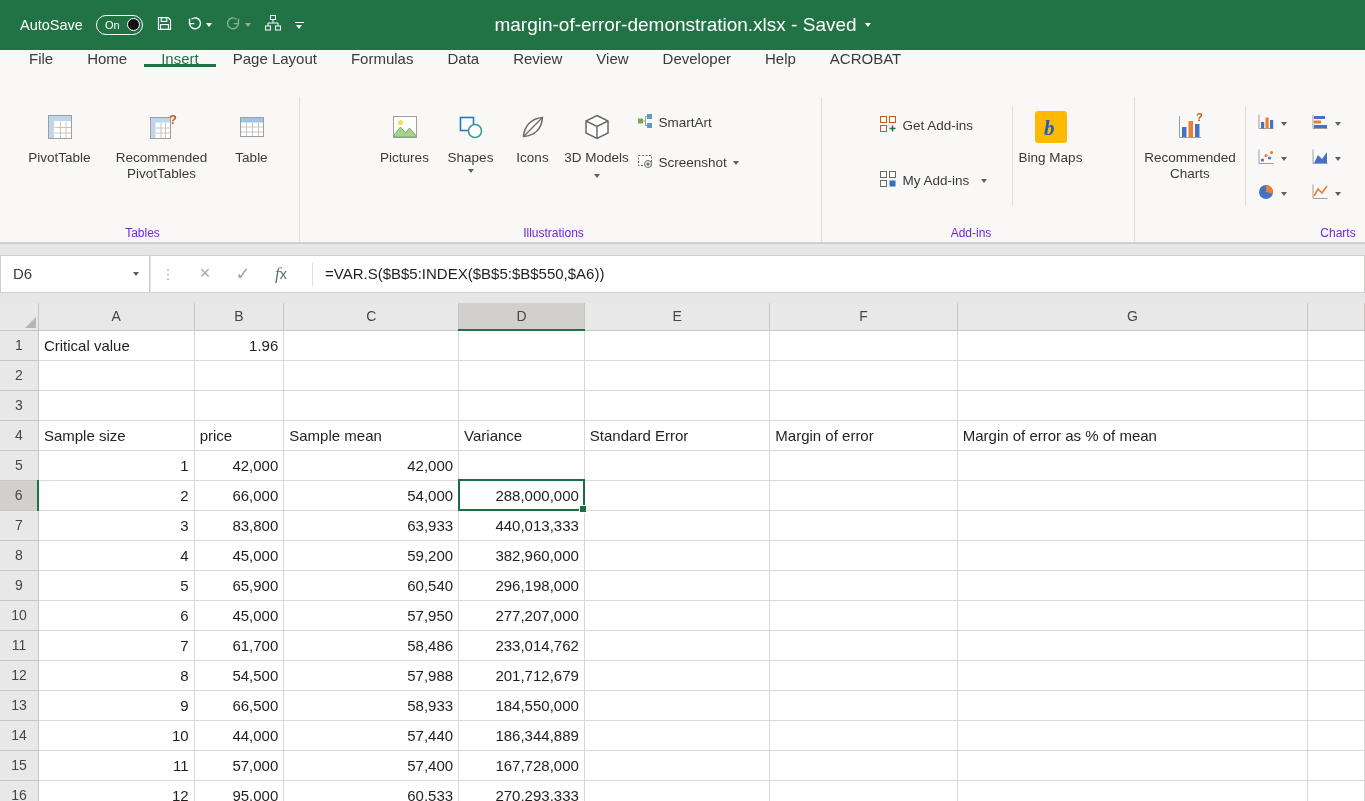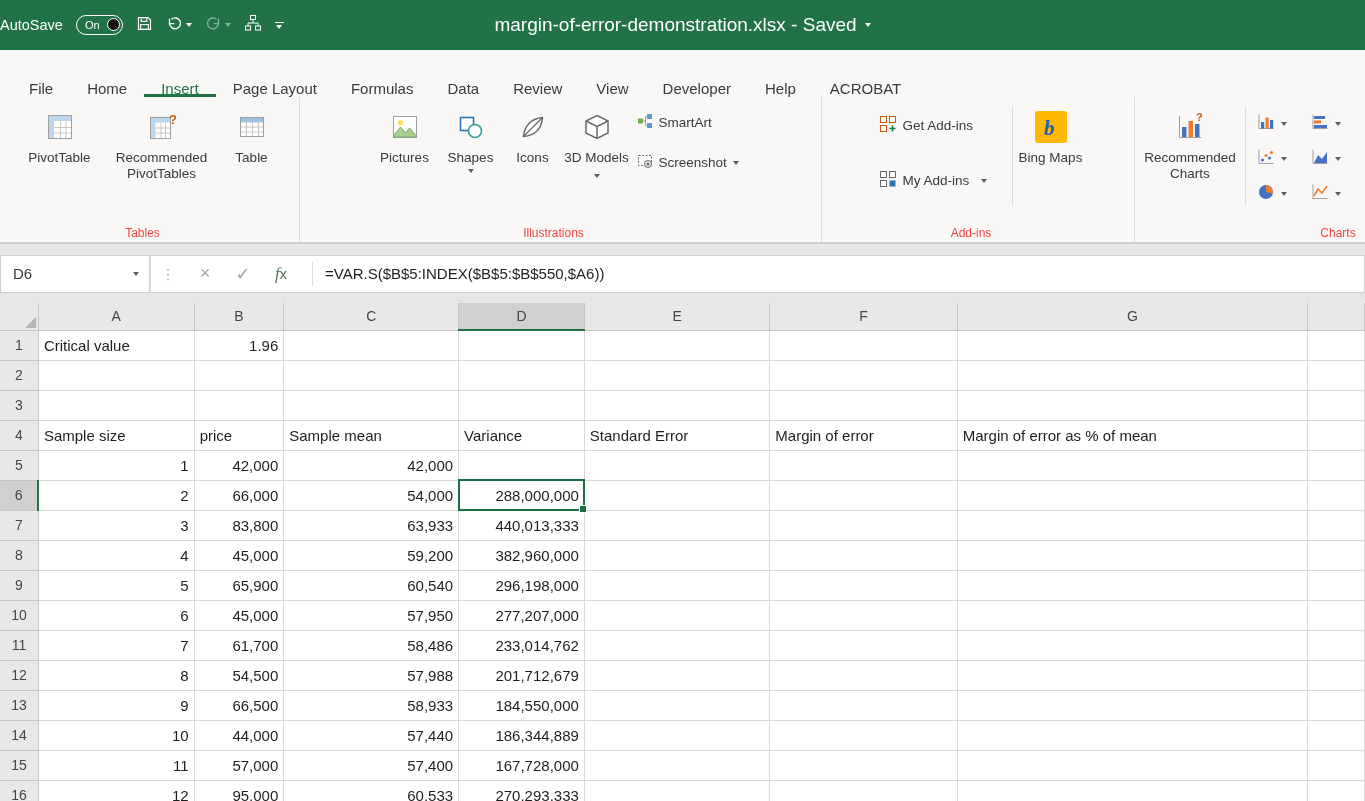--- a/index.html
+++ b/index.html
@@ -2,49 +2,49 @@
 <html><head>
 <meta charset="utf-8">
 <style>
   *{margin:0;padding:0;box-sizing:border-box}
   html,body{width:1365px;height:801px;overflow:hidden;background:#fff;
     font-family:"Liberation Sans",sans-serif;-webkit-font-smoothing:antialiased}
   .app{width:1365px;height:801px;display:flex;flex-direction:column;overflow:hidden}
 
   
   .titlebar{height:50px;background:#217346;display:flex;align-items:center;color:#fff;
-    position:relative;flex:0 0 auto;gap:13px}
+    position:relative;flex:0 0 auto;padding-left:20px;gap:13px}
   .autosave{font-size:14.5px}
   .toggle{width:47px;height:20px;border:1px solid #fff;border-radius:10px;position:relative;
     display:flex;align-items:center;cursor:pointer;flex:0 0 auto}
   .toggle-label{font-size:11px;margin-left:8px}
   .toggle-knob{position:absolute;right:2px;top:2px;width:13px;height:13px;border-radius:50%;
     background:#15120f;border:1.5px solid #fff}
   .qbtn{display:flex;align-items:center;gap:3px;cursor:pointer}
   .qbtn.dis{opacity:.45}
   .caret-down{width:0;height:0;border-left:3.5px solid transparent;border-right:3.5px solid transparent;
     border-top:4px solid #fff;display:inline-block}
   .caret-down.dark{border-top-color:#5f5e5c}
   .qat-custom{display:flex;flex-direction:column;align-items:center;gap:2px;cursor:pointer}
   .qat-custom .bar{width:9px;border-top:1.5px solid #fff}
   .title-center{position:absolute;left:50%;transform:translateX(-50%);display:flex;align-items:center;
     gap:8px;font-size:19px;white-space:nowrap}
 
   
-  .tabrow{height:47px;background:#f9f8f7;display:flex;align-items:flex-end;padding-left:12px;flex:0 0 auto}
+  .tabrow{height:47px;background:#f9f8f7;display:flex;align-items:flex-start;padding-left:12px;flex:0 0 auto}
   .tab{display:flex;align-items:center;padding:0 17px;font-size:15px;color:#3b3a39;cursor:pointer}
   .tab.active{color:#217346;box-shadow:inset 0 -3px 0 #217346}
 
   
   .ribbon{height:146px;background:#f9f8f7;display:flex;border-bottom:1px solid #d4d2d0;
     flex:0 0 auto;overflow:hidden}
   .rgroup{position:relative;display:flex;align-items:flex-start;justify-content:center;
     padding:3px 6px 18px;border-right:1px solid #dedcda;flex:0 0 auto}
   .glabel{position:absolute;bottom:2px;left:0;right:14px;text-align:center;font-size:12px;
-    color:#ef4444;white-space:nowrap}
+    color:#6d28d9;white-space:nowrap}
   .bigbtn{display:flex;flex-direction:column;align-items:center;padding-top:7px;height:118px;
     font-size:13.5px;color:#3b3a39;line-height:1.2;text-align:center;cursor:pointer}
   .bigbtn .ic{height:40px;display:flex;align-items:center;justify-content:center;margin-bottom:3px}
   .vcol{display:flex;flex-direction:column;padding-top:8px}
   .sbtn{display:flex;align-items:center;gap:6px;font-size:13.5px;color:#3b3a39;
     padding:3px 5px;cursor:pointer;white-space:nowrap}
   .gdiv{width:1px;background:#dedcda;height:100px;margin:6px 6px 0;flex:0 0 auto}
 
   
   .fbar{height:60px;background:#e6e6e6;display:flex;align-items:center;flex:0 0 auto;

